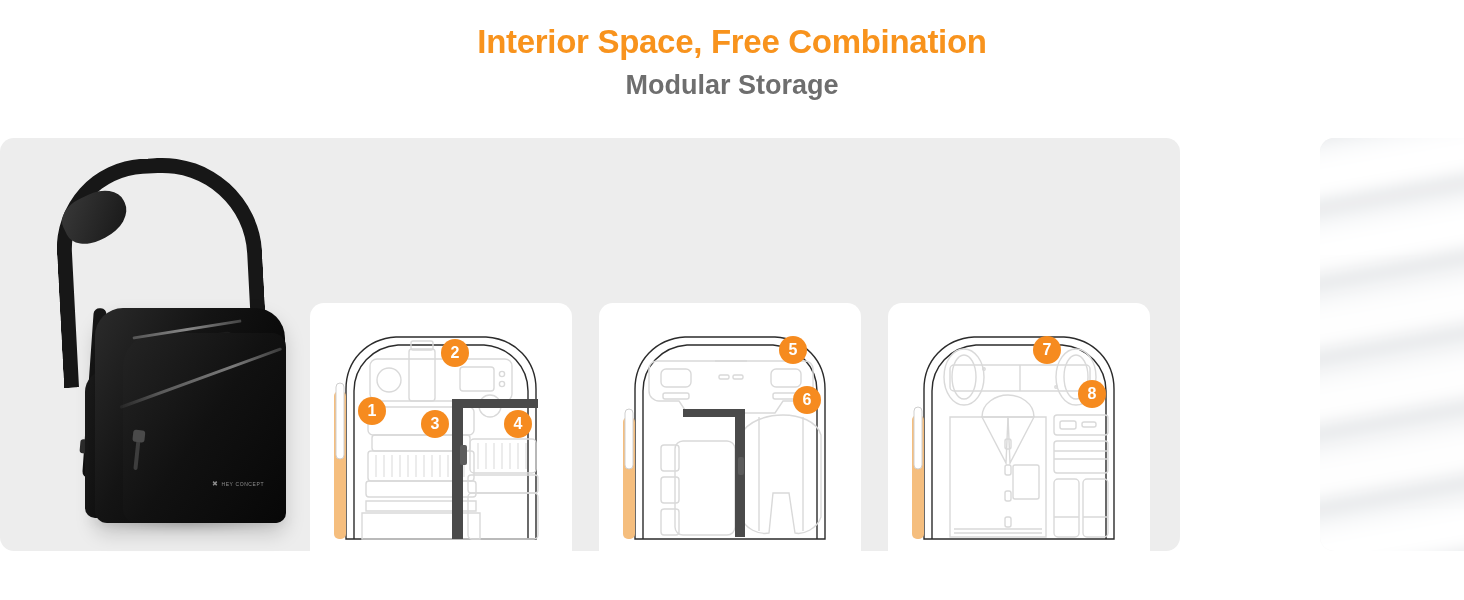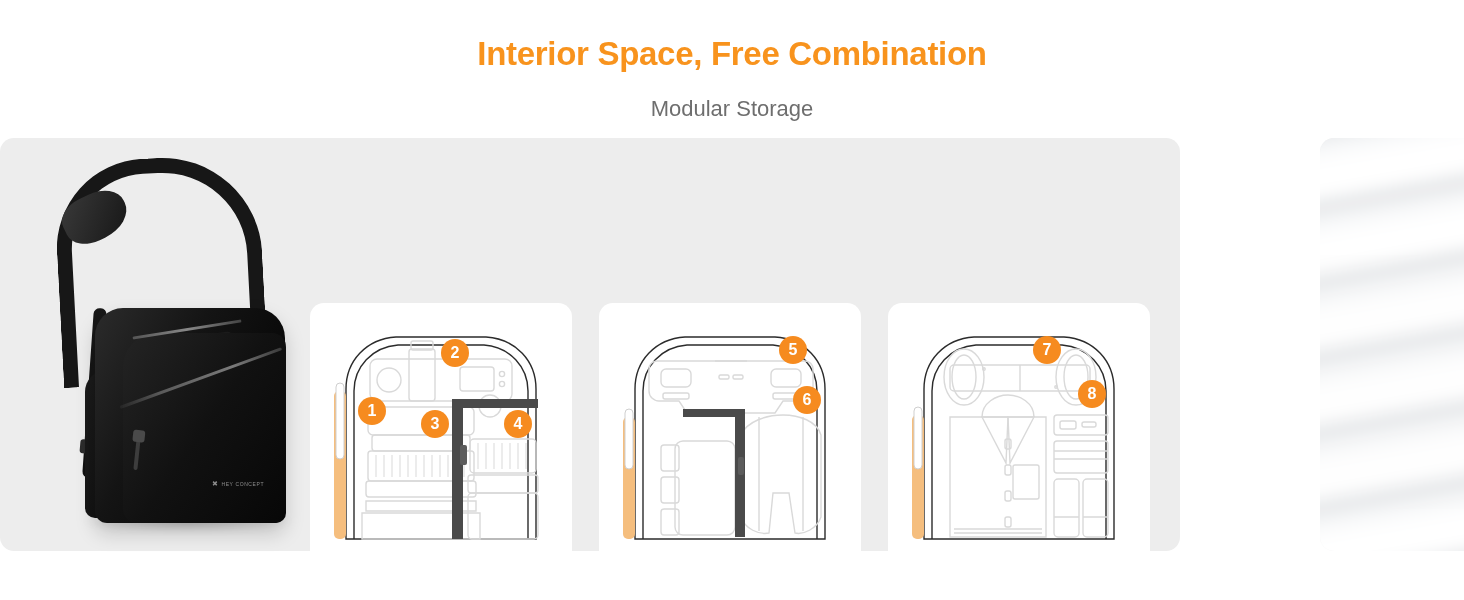--- a/index.html
+++ b/index.html
@@ -18,33 +18,33 @@
 
   
   .header {
     position: absolute;
     left: 0;
     top: 0;
     width: 1464px;
     text-align: center;
   }
   .headline {
-    margin: 12px;
+    margin: 0;
     padding-top: 22px;
     font-size: 33px;
     font-weight: bold;
     letter-spacing: -0.3px;
     color: #f8931d;
     line-height: 40px;
   }
   .subhead {
-    margin: 8px;
+    margin: 0;
     padding-top: 10px;
-    font-size: 22px;
-    font-weight: normal;
+    font-size: 27px;
+    font-weight: bold;
     color: #6e6e6e;
     line-height: 26px;
   }
 
   
   .stage {
     position: absolute;
     left: 0;
     top: 138px;
     width: 1180px;

